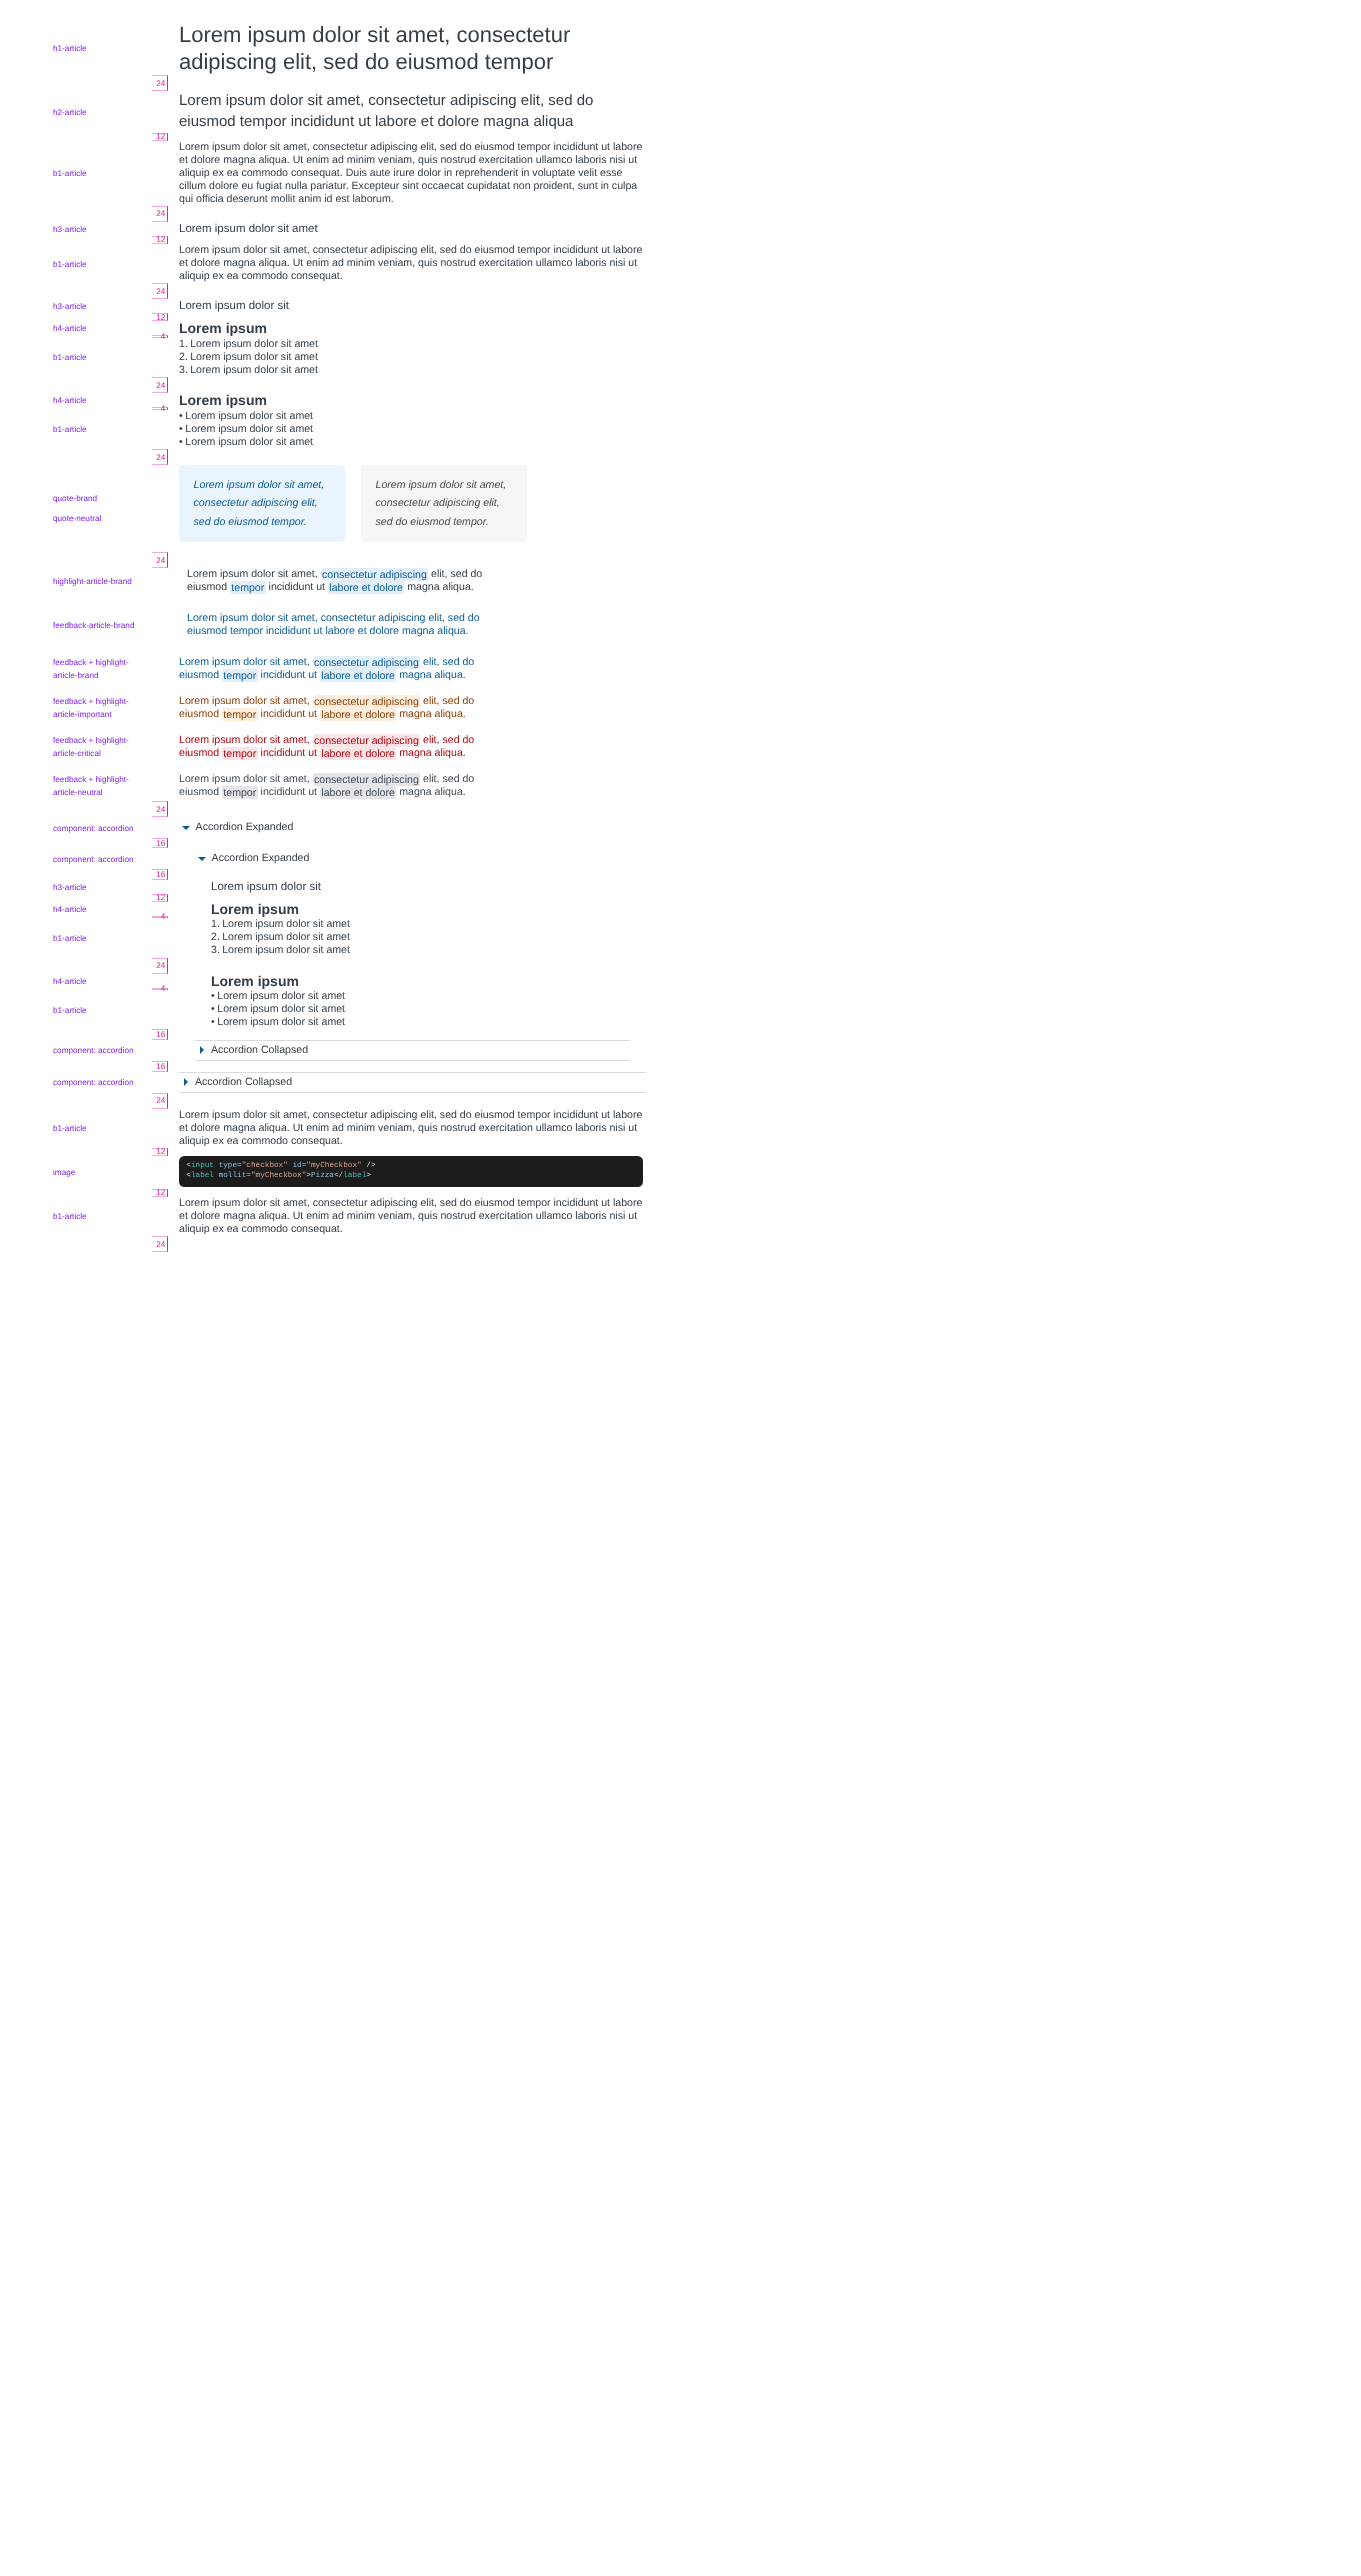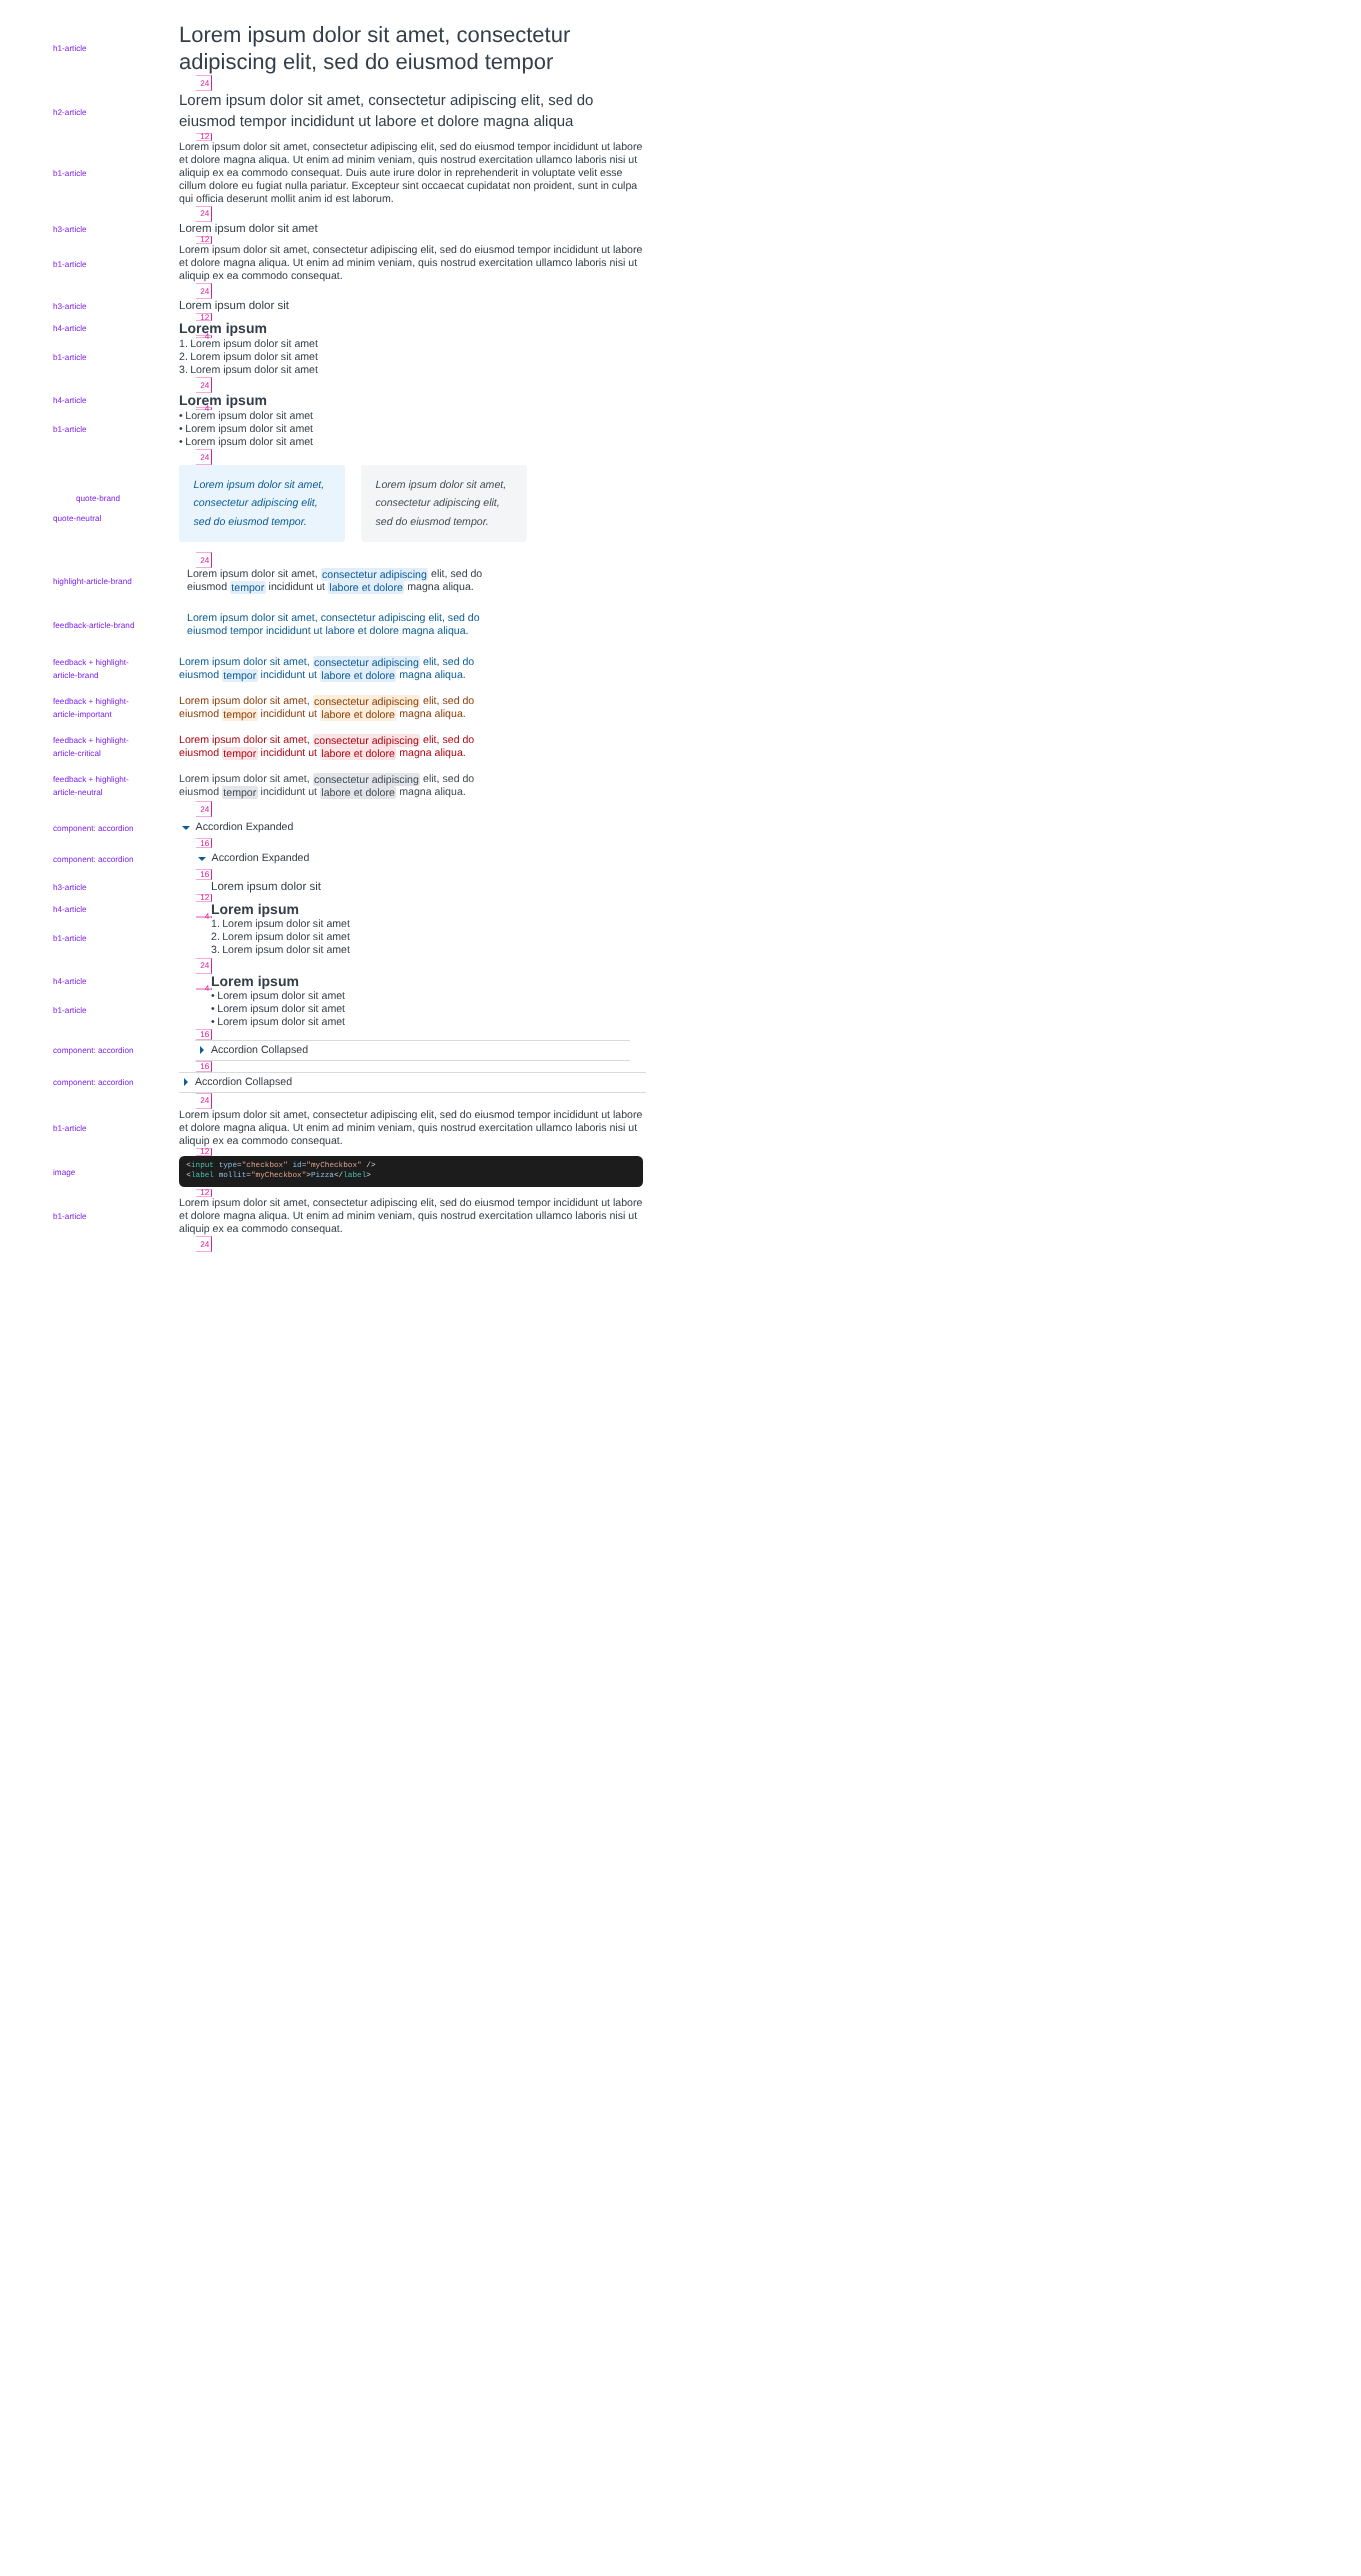--- a/index.html
+++ b/index.html
@@ -34,25 +34,25 @@
 
 
 .row{position:relative;display:flex;align-items:stretch;width:681px;}
 .lbl-col{width:179px;flex:0 0 179px;position:relative;}
 .lbl{position:absolute;left:53px;top:50%;transform:translateY(-50%);
      color:var(--label);font-size:8.2px;line-height:13px;width:84px;}
 .content{flex:1 1 auto;width:467px;max-width:467px;min-width:0;}
 .content.indent1{padding-left:16px;padding-right:16px;}
 .content.indent2{padding-left:32px;padding-right:32px;}
 .lbl-stack{display:block;}
-.lbl-stack .l1{display:block;margin-left:23px;}
+.lbl-stack .l1{display:block;}
 .lbl-stack .l2{display:block;margin-top:7.3px;}
 
 
-.gaprow{position:relative;width:681px;margin-left:44px;}
+.gaprow{position:relative;width:681px;}
 .gapmark{position:absolute;left:152px;top:0;width:16px;
      border-top:0.7px solid var(--pink-lite);
      border-bottom:0.7px solid var(--pink-lite);
      border-right:1px solid var(--pink);}
 .gapnum{position:absolute;left:152px;top:0;width:16px;padding-right:2.6px;padding-top:1.3px;
      color:var(--pink);font-size:8.2px;line-height:1;
      display:flex;align-items:center;justify-content:flex-end;}
 
 
 h1,h2,h3,h4,p,ul,ol,figure,blockquote,pre{margin:0;padding:0;font-weight:normal;}

